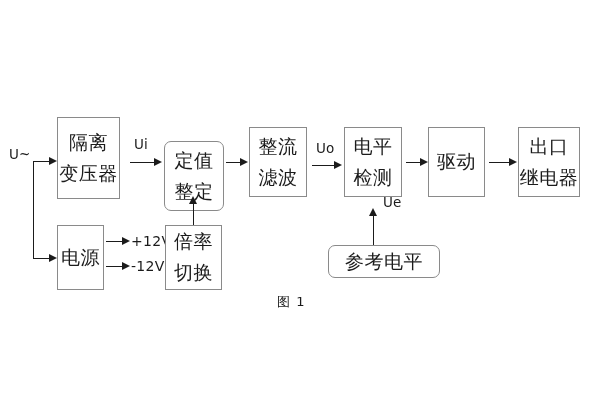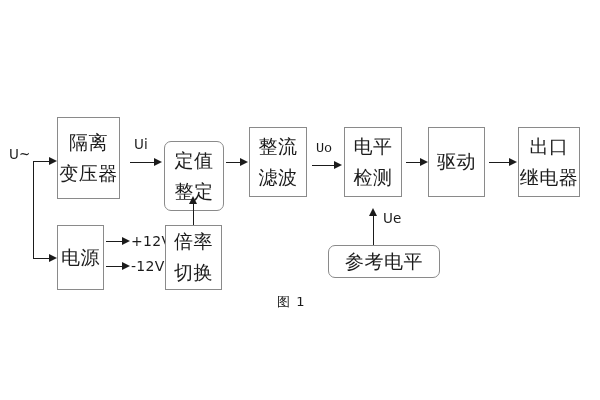--- a/index.html
+++ b/index.html
@@ -115,21 +115,21 @@
   </div>
 
   <div class="hline" style="left:226px; top:162px; width:16px;"></div>
   <div class="arrow-right" style="left:240px; top:158px;"></div>
 
   <div class="block" style="left:249px; top:127px; width:58px; height:70px;text-align:center;">
     <span class="line">整流</span>
     <span class="line">滤波</span>
   </div>
 
-  <span class="label sig" style="left:316px; top:142px;font-family:Liberation Mono, monospace;">Uo</span>
+  <span class="label sig" style="left:316px; top:142px;">Uo</span>
   <div class="hline" style="left:312px; top:165px; width:24px;"></div>
   <div class="arrow-right" style="left:334px; top:161px;"></div>
 
   <div class="block" style="left:344px; top:127px; width:58px; height:70px;">
     <span class="line">电平</span>
     <span class="line">检测</span>
   </div>
 
   <div class="hline" style="left:406px; top:162px; width:16px;"></div>
   <div class="arrow-right" style="left:420px; top:158px;"></div>
@@ -165,17 +165,17 @@
 
   <div class="vline" style="left:193px; top:201px; height:24px;"></div>
   <div class="arrow-up" style="left:189px; top:196px;"></div>
 
   <div class="block" style="left:328px; top:245px; width:112px; height:33px;border-radius:7px;">
     <span class="line">参考电平</span>
   </div>
 
   <div class="vline" style="left:373px; top:213px; height:32px;"></div>
   <div class="arrow-up" style="left:369px; top:208px;"></div>
-  <span class="label sig" style="left:383px; top:212px;">Ue</span>
+  <span class="label sig" style="left:383px; top:196px;">Ue</span>
 
   <span class="caption" style="left:277px; top:293px;">图 1</span>
 
 </div>
 
 </body></html>

